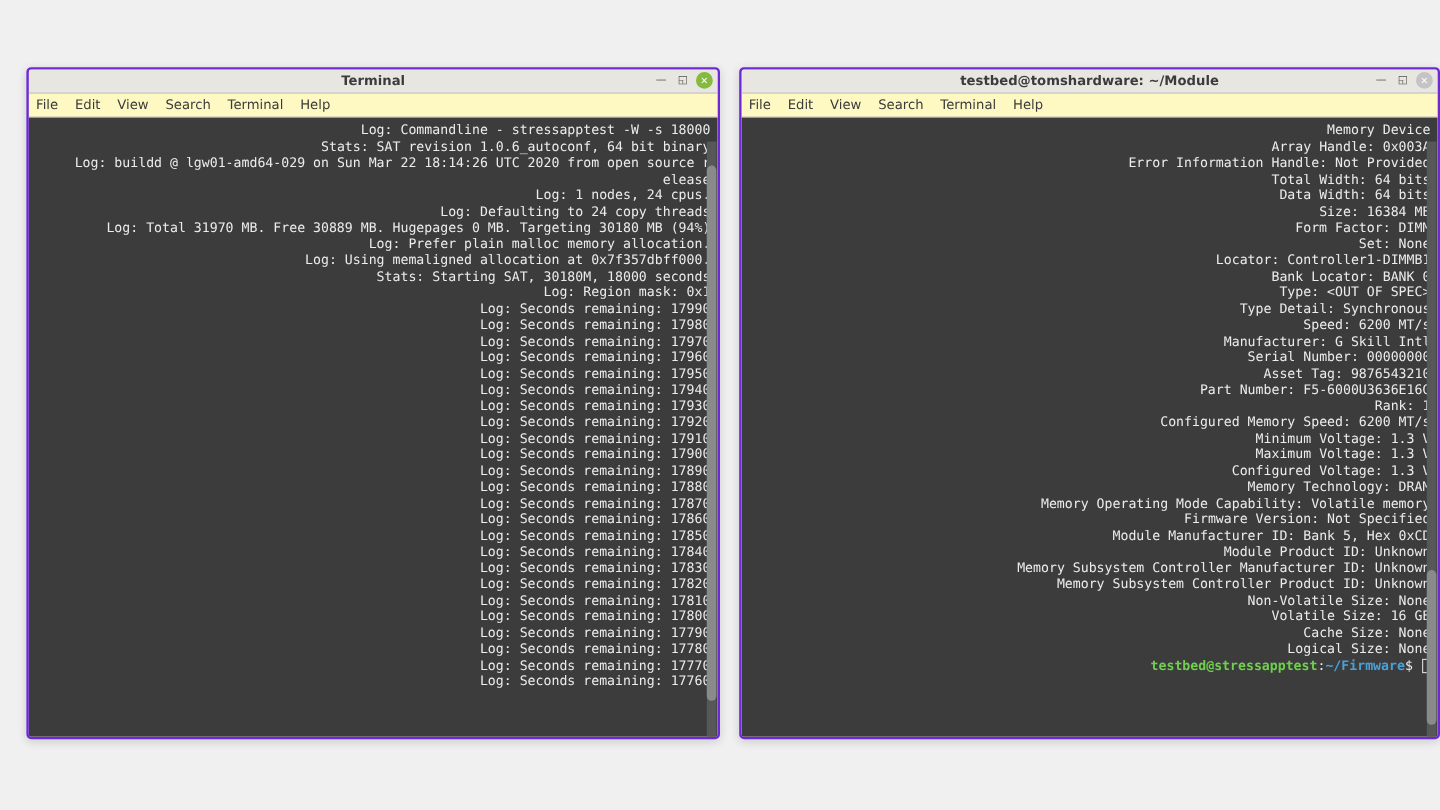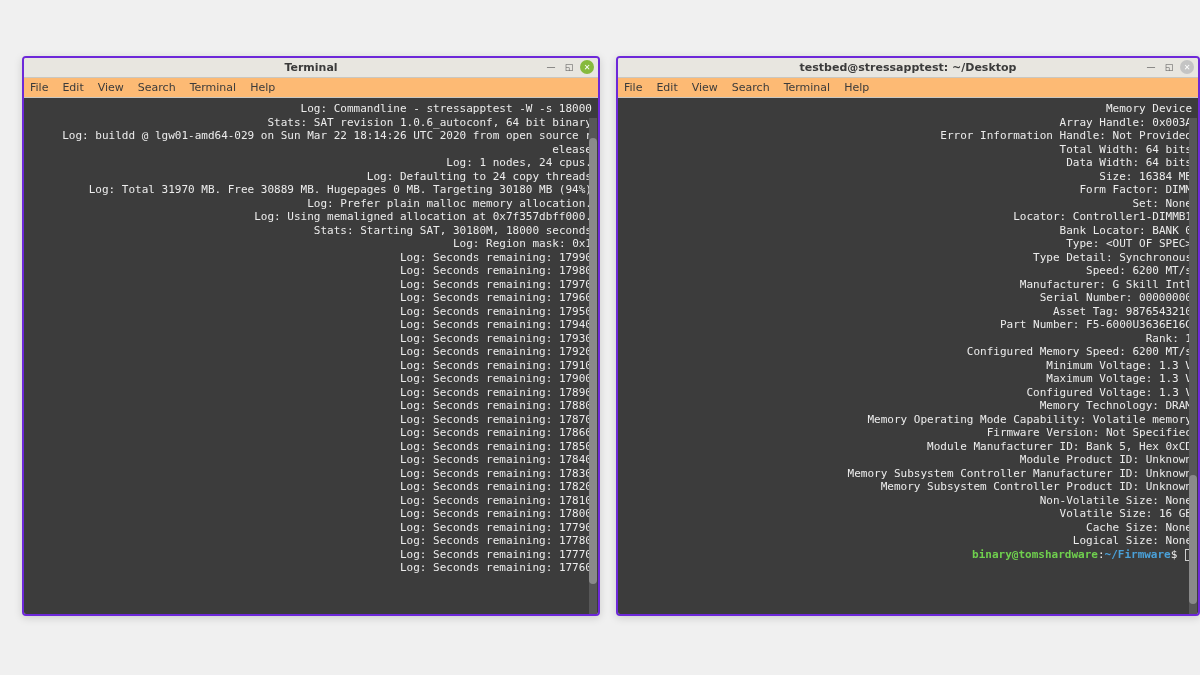--- a/index.html
+++ b/index.html
@@ -73,21 +73,21 @@
     align-items: center;
     justify-content: center;
     font-size: 8px;
     color: #fff;
   }
   .titlebar-close.grey {
     background: #c4c4c4;
   }
   .menubar {
     height: 20px;
-    background: #fdba74;
+    background: #fef9c3;
     display: flex;
     align-items: center;
     padding: 0 6px;
     gap: 14px;
     border-bottom: 1px solid #c9c7c1;
   }
   .menu-item {
     font-size: 11px;
     color: #3b3b3b;
     cursor: default;
@@ -185,21 +185,21 @@
 Log: Seconds remaining: 17810
 Log: Seconds remaining: 17800
 Log: Seconds remaining: 17790
 Log: Seconds remaining: 17780
 Log: Seconds remaining: 17770
 Log: Seconds remaining: 17760<div class="scrollbar"><div class="scrollbar-thumb" style="top: 4%; height: 90%;"></div></div></div>
 </div>
 
 <div class="window window-right">
   <div class="titlebar">
-    <span class="titlebar-title">testbed@stressapptest: ~/Desktop</span>
+    <span class="titlebar-title">testbed@tomshardware: ~/Module</span>
     <div class="titlebar-controls">
       <span class="titlebar-btn">—</span>
       <span class="titlebar-btn">◱</span>
       <span class="titlebar-close grey">✕</span>
     </div>
   </div>
   <div class="menubar" id="menubar-right">
       <span class="menu-item">File</span>
       <span class="menu-item">Edit</span>
       <span class="menu-item">View</span>
@@ -233,14 +233,14 @@
         Memory Operating Mode Capability: Volatile memory
         Firmware Version: Not Specified
         Module Manufacturer ID: Bank 5, Hex 0xCD
         Module Product ID: Unknown
         Memory Subsystem Controller Manufacturer ID: Unknown
         Memory Subsystem Controller Product ID: Unknown
         Non-Volatile Size: None
         Volatile Size: 16 GB
         Cache Size: None
         Logical Size: None
-<span class="prompt-user">binary@tomshardware</span><span class="prompt-colon">:</span><span class="prompt-path">~/Firmware</span><span class="prompt-dollar">$ </span><span class="cursor-box"></span><div class="scrollbar"><div class="scrollbar-thumb" style="top: 72%; height: 26%;"></div></div></div>
+<span class="prompt-user">testbed@stressapptest</span><span class="prompt-colon">:</span><span class="prompt-path">~/Firmware</span><span class="prompt-dollar">$ </span><span class="cursor-box"></span><div class="scrollbar"><div class="scrollbar-thumb" style="top: 72%; height: 26%;"></div></div></div>
 </div>
 
 </body></html>

